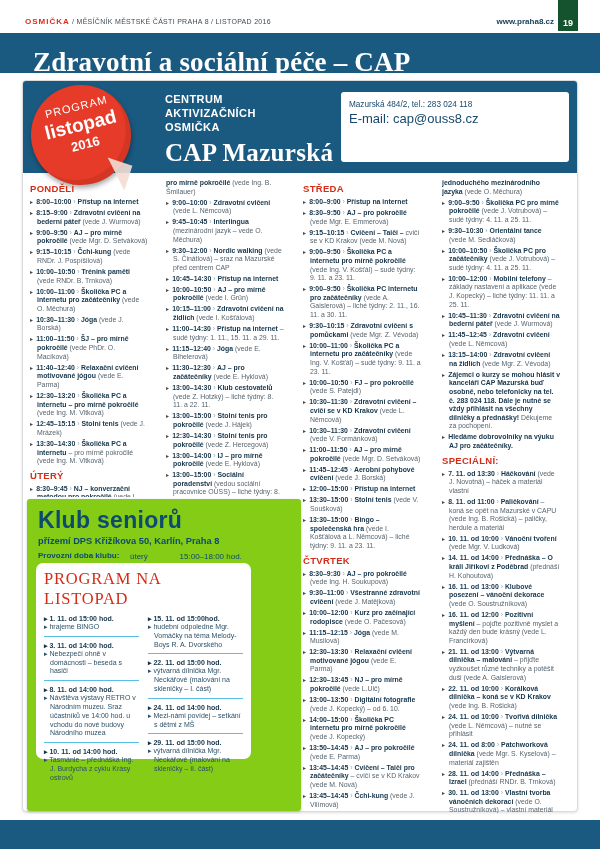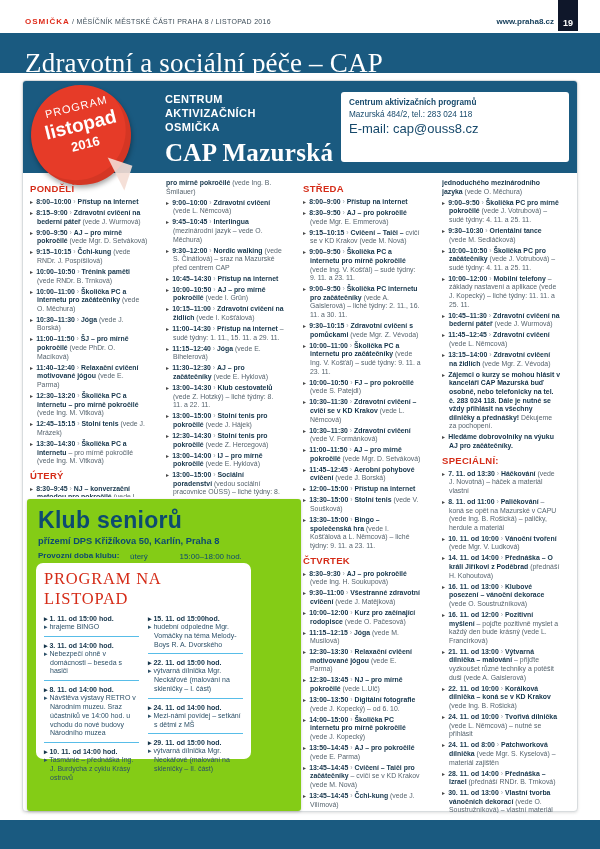--- a/index.html
+++ b/index.html
@@ -5,28 +5,28 @@
   html,body{margin:0;padding:0;}
   body{width:600px;height:849px;position:relative;background:#ffffff;
        font-family:"Liberation Sans",sans-serif;color:#14344a;overflow:hidden;}
 
   
   .topstrip{position:absolute;left:0;top:0;width:600px;height:33px;background:#fff;}
   .issue{position:absolute;left:25px;top:17px;font-size:7px;color:#3c4c58;
          letter-spacing:.3px;white-space:nowrap;}
   .issue b{color:#df2c1b;font-size:8px;letter-spacing:1px;}
   .site{position:absolute;right:46px;top:17px;font-size:8px;font-weight:bold;color:#18405c;}
-  .pagetab{position:absolute;right:22px;top:0;width:20px;height:31px;background:#0f172a;
+  .pagetab{position:absolute;right:22px;top:0;width:20px;height:31px;background:#14532d;
            color:#fff;font-size:9px;font-weight:bold;display:flex;align-items:flex-end;
            justify-content:center;padding-bottom:3px;box-sizing:border-box;}
 
   
   .titleband{position:absolute;left:0;top:33px;width:600px;height:40px;background:#1a5a80;}
-  .titleband h1{margin:0;padding:15px 0 0 25px;font-family:"Liberation Serif",serif;
-                font-weight:normal;font-size:27px;color:#ffffff;letter-spacing:.2px;}
+  .titleband h1{margin:8px;padding:6px 0 0 25px;font-family:"Liberation Serif",serif;
+                font-weight:bold;font-size:27px;color:#ffffff;letter-spacing:.2px;}
 
   
   .content{position:absolute;left:22px;top:80px;width:556px;height:732px;background:#fff;
            border:1px solid #d8dcde;border-radius:4px;box-sizing:border-box;
            box-shadow:0 1px 3px rgba(0,0,0,.12);}
   .bluehead{position:absolute;left:0;top:0;width:554px;height:92px;background:#1a5a80;
             border-radius:3px 3px 0 0;}
 
   
   .badge{position:absolute;left:8px;top:4px;width:104px;height:104px;}
@@ -125,21 +125,20 @@
       </div>
     </div>
     <div class="kicker">
       <div>CENTRUM</div>
       <div>AKTIVIZAČNÍCH</div>
       <div>OSMIČKA</div>
     </div>
     <div class="capname">CAP Mazurská</div>
 
     <div class="contactbox">
-      <div class="b1">Centrum aktivizačních programů</div>
       <div class="r1">Mazurská 484/2, tel.: 283 024 118</div>
       <div class="r2">E-mail: cap@ouss8.cz</div>
     </div>
   </div>
 
   <div class="col col1">
       <div class="day-h">PONDĚLÍ</div>
       <div class="it"><span class="blt">▸ </span><span class="tm">8:00–10:00</span><span class="sep"> › </span><span class="nm">Přístup na internet</span></div>
       <div class="it"><span class="blt">▸ </span><span class="tm">8:15–9:00</span><span class="sep"> › </span><span class="nm">Zdravotní cvičení na bederní páteř</span><span class="dt"> (vede J. Wurmová)</span></div>
       <div class="it"><span class="blt">▸ </span><span class="tm">9:00–9:50</span><span class="sep"> › </span><span class="nm">AJ – pro mírně pokročilé</span><span class="dt"> (vede Mgr. D. Setváková)</span></div>

